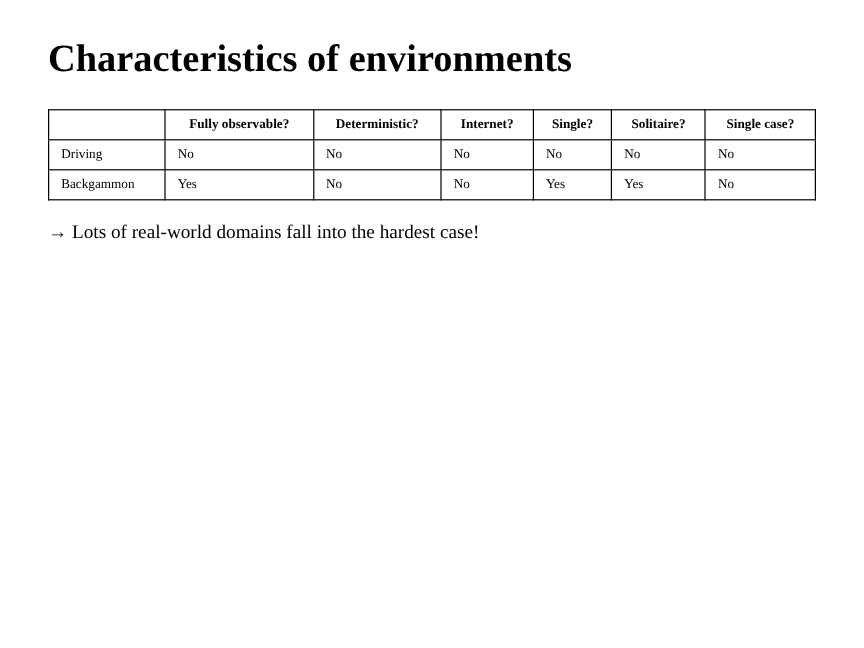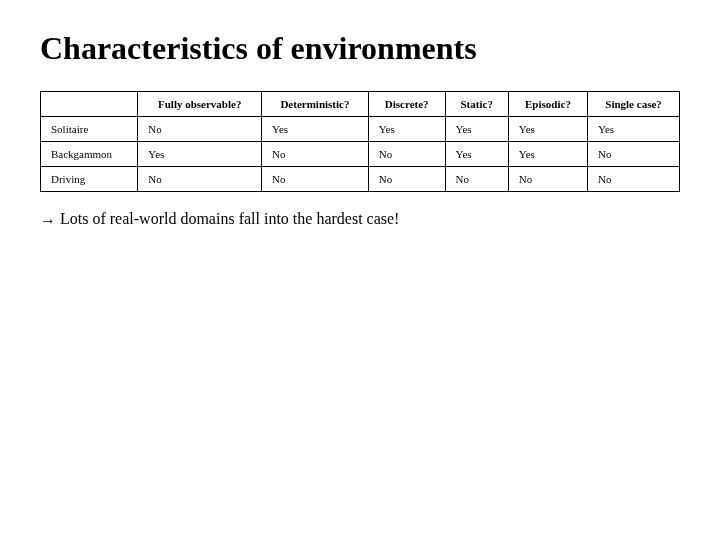--- a/index.html
+++ b/index.html
@@ -48,50 +48,41 @@
 <body>
 
 <h1>Characteristics of environments</h1>
 
 <table>
   <thead>
     <tr>
     <th></th>
         <th>Fully observable?</th>
         <th>Deterministic?</th>
-        <th>Discrete?</th>
-        <th>Static?</th>
-        <th>Episodic?</th>
+        <th>Internet?</th>
+        <th>Single?</th>
+        <th>Solitaire?</th>
         <th>Single case?</th>
       </tr>
   </thead>
   <tbody id="table-body">
-  <tr>
-        <td>Solitaire</td>
+      <tr>
+        <td>Driving</td>
         <td>No</td>
-        <td>Yes</td>
-        <td>Yes</td>
-        <td>Yes</td>
-        <td>Yes</td>
-        <td>Yes</td>
+        <td>No</td>
+        <td>No</td>
+        <td>No</td>
+        <td>No</td>
+        <td>No</td>
       </tr>
       <tr>
         <td>Backgammon</td>
         <td>Yes</td>
         <td>No</td>
         <td>No</td>
         <td>Yes</td>
         <td>Yes</td>
         <td>No</td>
       </tr>
-      <tr>
-        <td>Driving</td>
-        <td>No</td>
-        <td>No</td>
-        <td>No</td>
-        <td>No</td>
-        <td>No</td>
-        <td>No</td>
-      </tr>
     </tbody>
 </table>
 
 <div class="footer">→ Lots of real-world domains fall into the hardest case!</div>
 
 </body></html>

